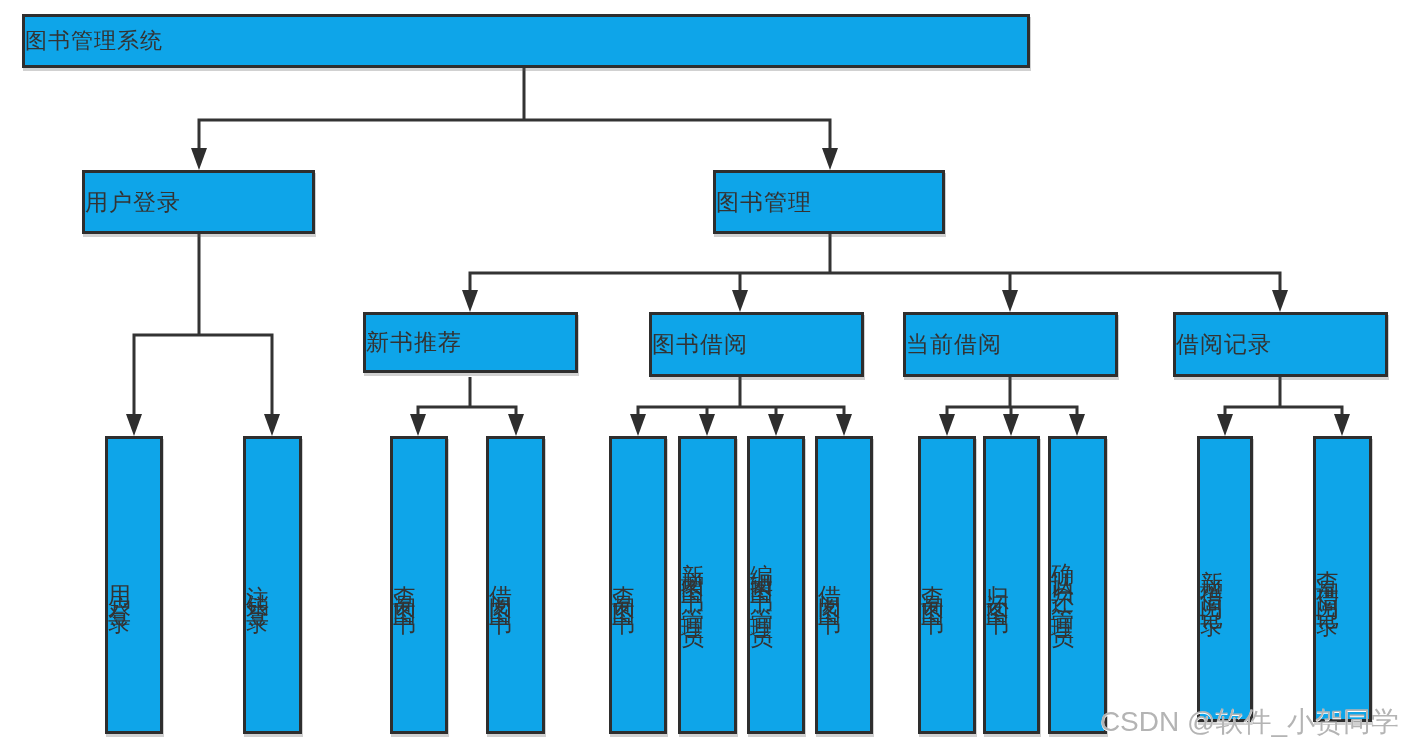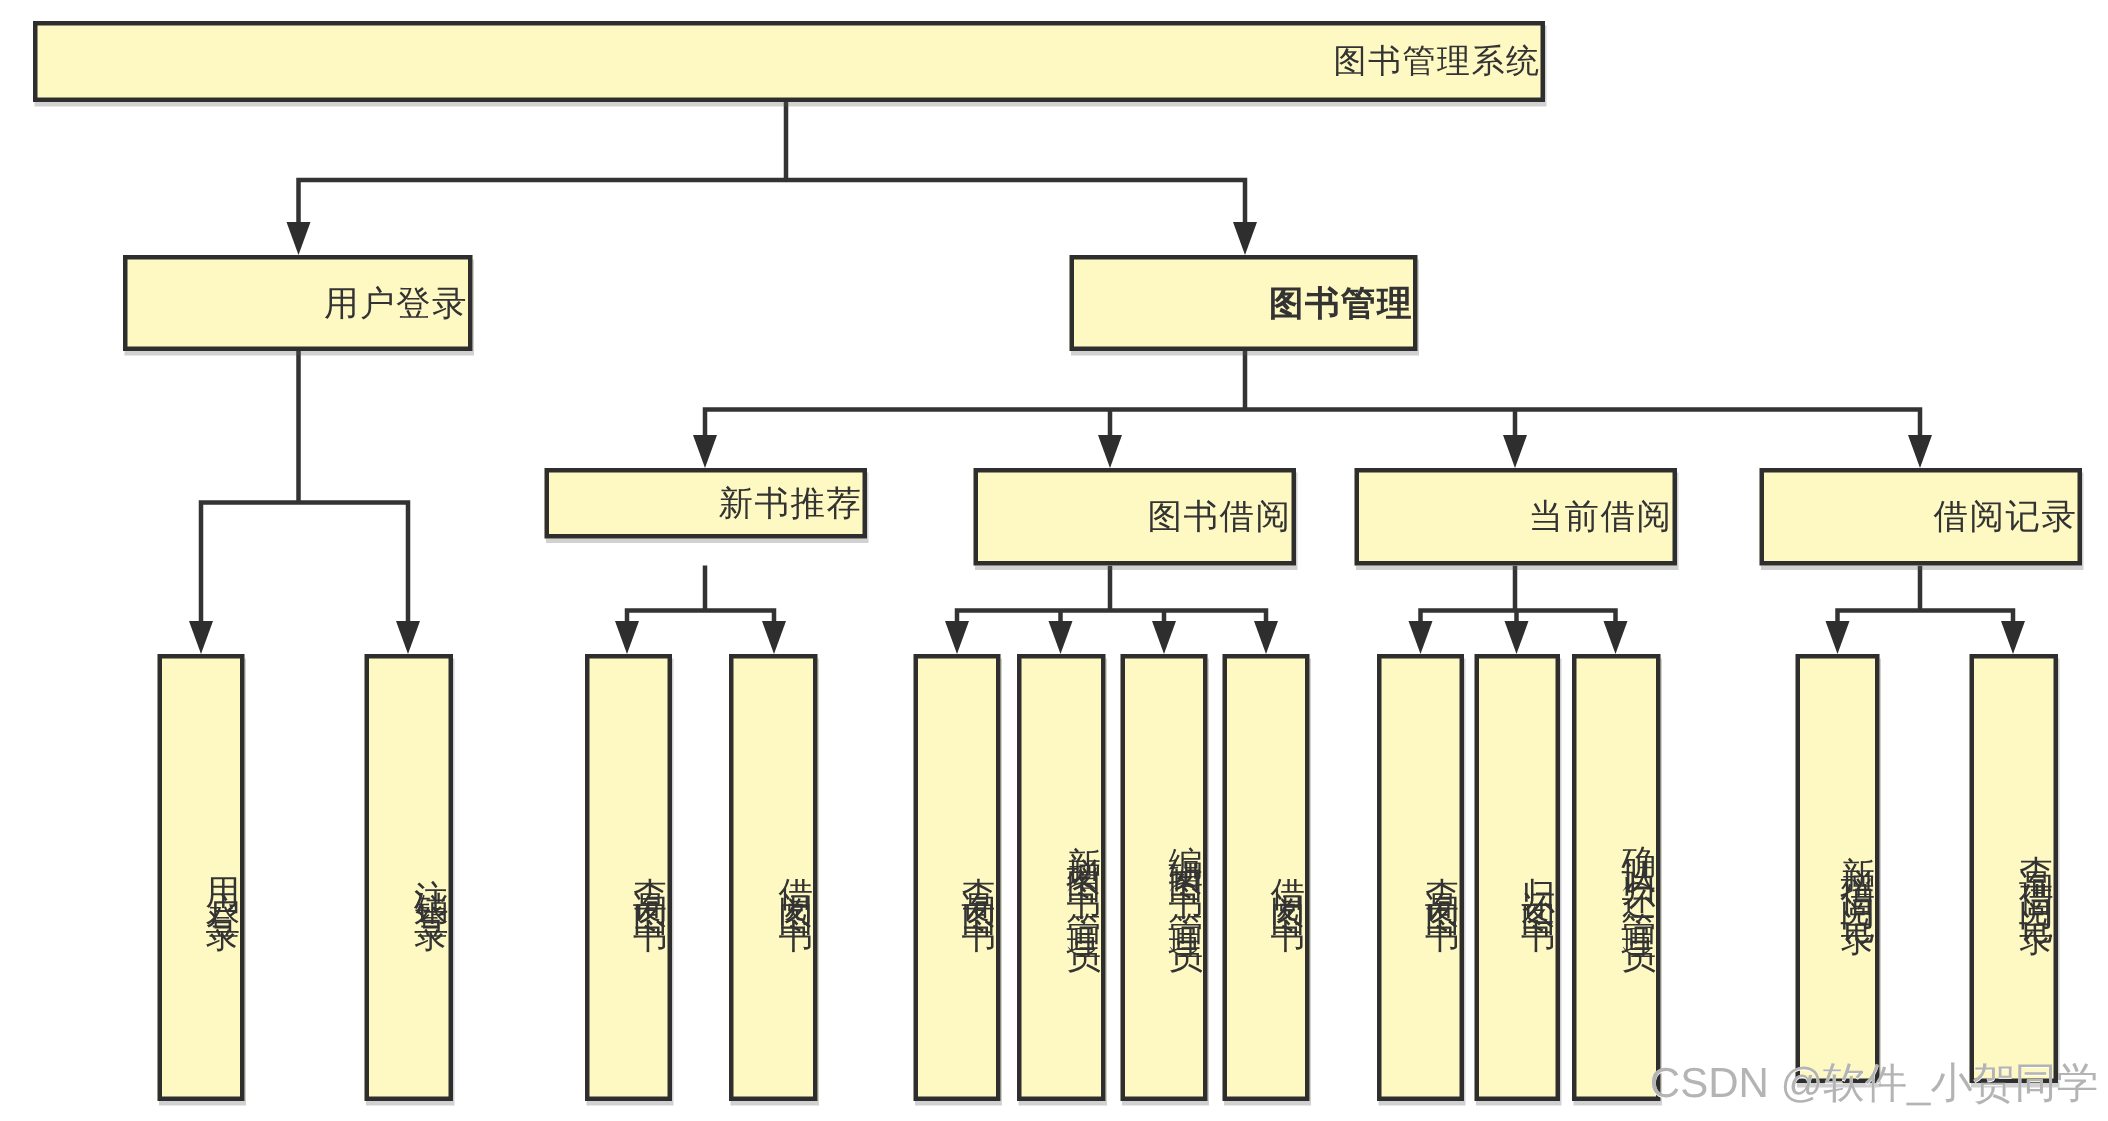--- a/index.html
+++ b/index.html
@@ -16,28 +16,27 @@
     overflow: hidden;
   }
   .connectors {
     position: absolute;
     left: 0;
     top: 0;
   }
   .box {
     position: absolute;
     box-sizing: border-box;
-    background: #fef9c3;
+    background: #0ea5e9;
     border: 3px solid #2e2e2e;
     box-shadow: 1px 3px 0 rgba(90,90,90,0.28);
     display: flex;
     align-items: center;
-    justify-content: flex-end;
+    justify-content: flex-start;
     color: #333333;
-    padding-left: 40px;
   }
   .hbox {
     font-size: 23px;
     letter-spacing: 1px;
     white-space: nowrap;
   }
   .root-box {
     font-size: 22px;
   }
   .vbox .vtext {
@@ -103,25 +102,25 @@
     </g>
   </svg>
 
   <div class="box hbox root-box" style="left:22px; top:14px; width:1008px; height:54px;">
     <span>图书管理系统</span>
   </div>
 
   <div class="box hbox" style="left:82px; top:170px; width:233px; height:64px;">
     <span>用户登录</span>
   </div>
-  <div class="box hbox" style="left:713px; top:170px; width:232px; height:64px;font-weight:bold;">
+  <div class="box hbox" style="left:713px; top:170px; width:232px; height:64px;">
     <span>图书管理</span>
   </div>
 
-  <div class="box hbox" style="left:363px; top:312px; width:215px; height:47px;">
+  <div class="box hbox" style="left:363px; top:312px; width:215px; height:61px;">
     <span>新书推荐</span>
   </div>
   <div class="box hbox" style="left:633px; top:312px; width:215px; height:65px;margin-left:16px;">
     <span>图书借阅</span>
   </div>
   <div class="box hbox" style="left:903px; top:312px; width:215px; height:65px;">
     <span>当前借阅</span>
   </div>
   <div class="box hbox" style="left:1173px; top:312px; width:215px; height:65px;">
     <span>借阅记录</span>

